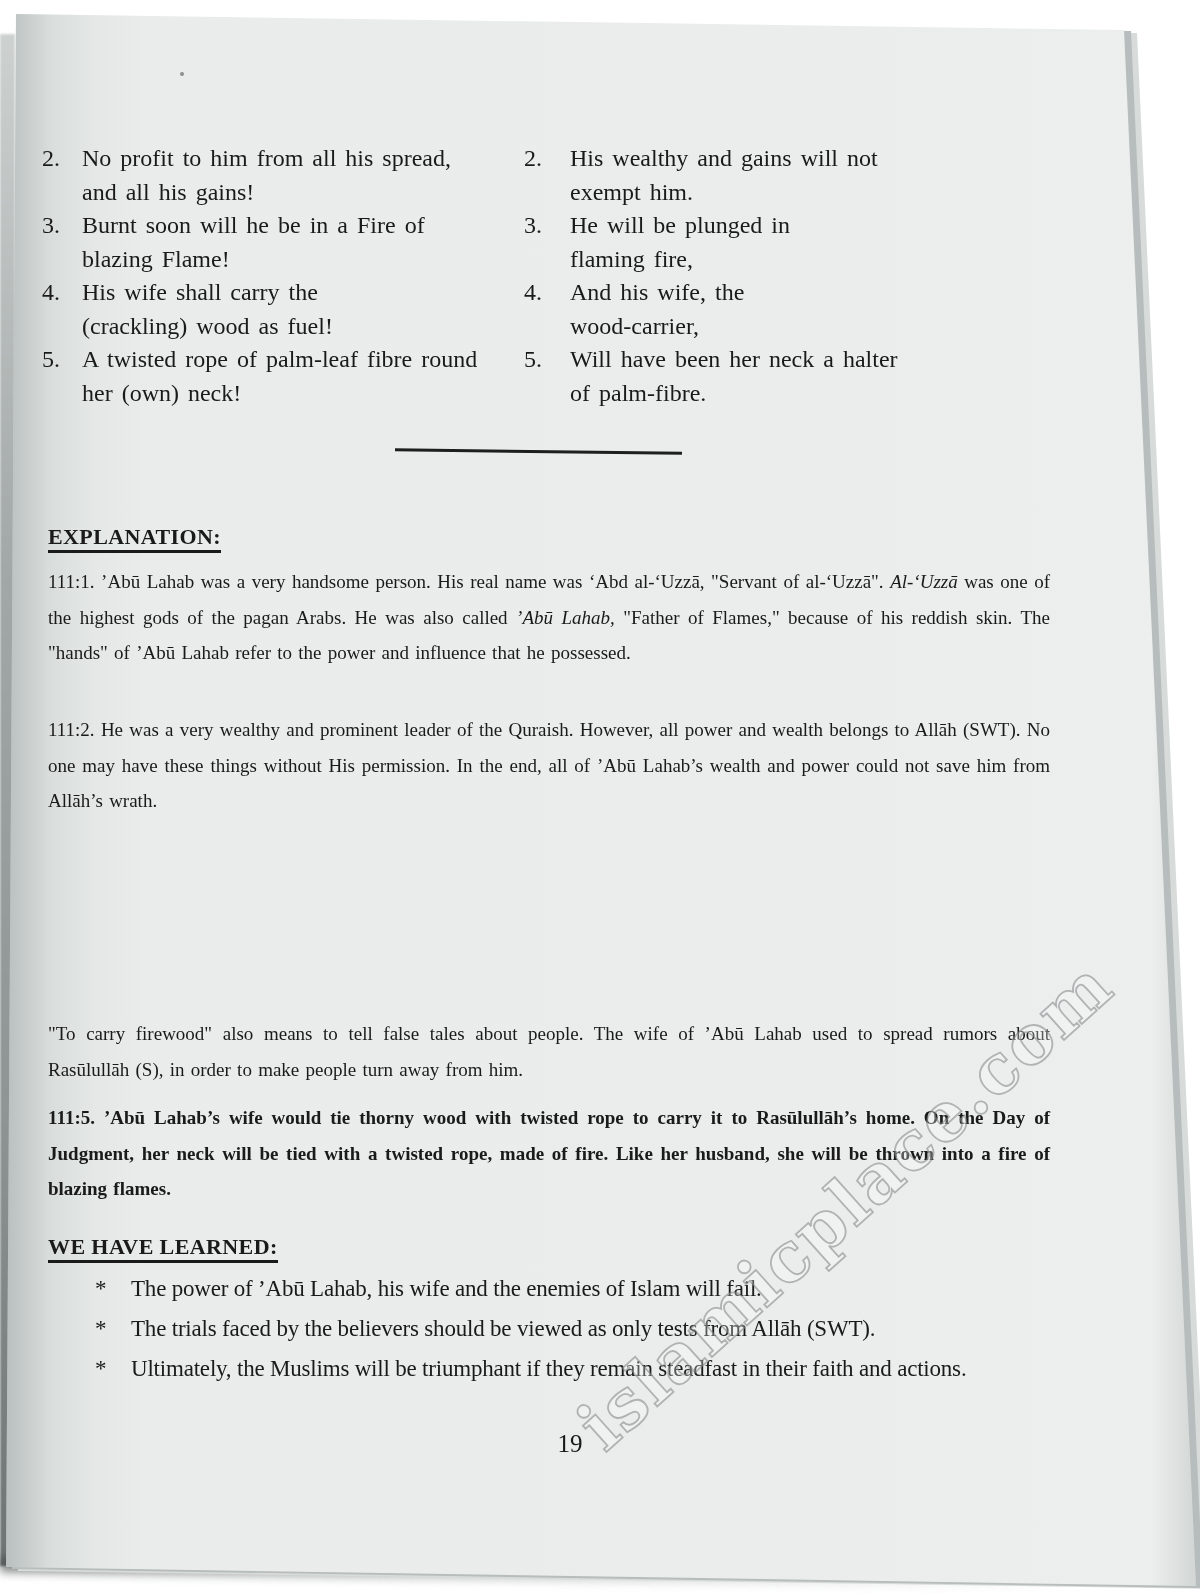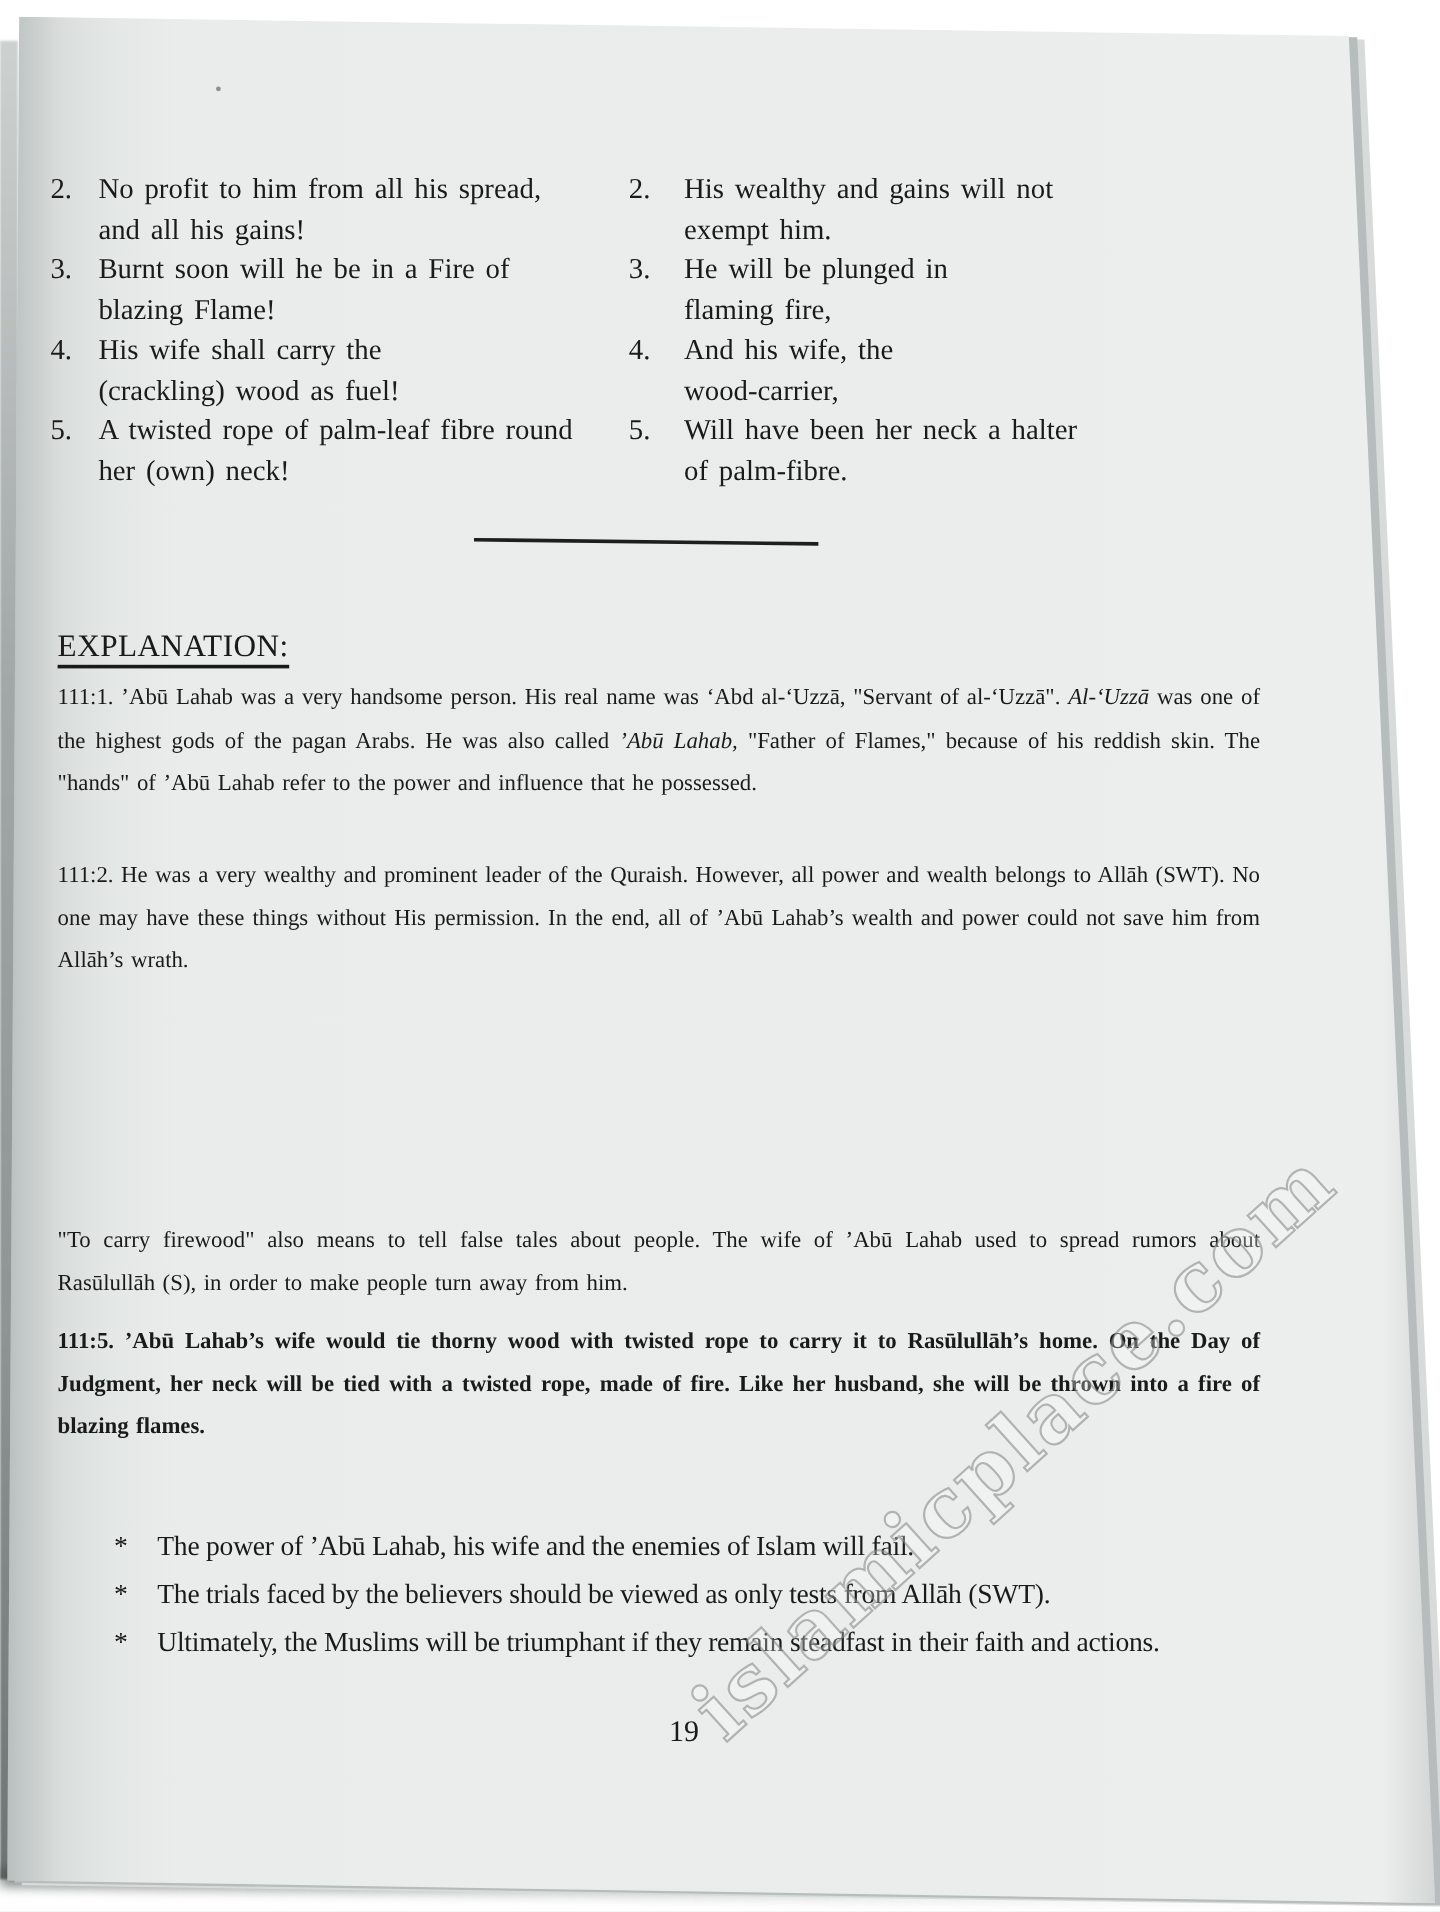--- a/index.html
+++ b/index.html
@@ -33,21 +33,21 @@
 
   
   .vcol{position:absolute;top:142px;font-size:24px;line-height:33.5px;word-spacing:3px;}
   .vcol-left{left:42px;width:472px;}
   .vcol-right{left:524px;width:490px;}
   .vrow{display:grid;grid-template-columns:40px 1fr;}
   .vcol-right .vrow{grid-template-columns:46px 1fr;}
   .vtext{white-space:pre-line;}
 
   
-  .h{position:absolute;left:48px;font-size:26px;font-weight:normal;letter-spacing:.4px;}
+  .h{position:absolute;left:48px;font-size:22px;font-weight:bold;letter-spacing:.4px;}
   .h .u{border-bottom:3px solid #1a1a1a;padding-bottom:1px;}
   .para{position:absolute;left:48px;width:1002px;font-size:19px;line-height:35.5px;
     text-align:justify;word-spacing:1.5px;}
   .it{font-style:italic;}
 
   
   .bullets{position:absolute;left:95px;top:1272px;width:965px;font-size:23px;line-height:34px;letter-spacing:-.2px;}
   .bullet{display:grid;grid-template-columns:36px 1fr;margin-bottom:6px;}
   .bmark{font-size:23px;}
 
@@ -120,20 +120,21 @@
 
   <div class="divider"></div>
 
   <div class="h" style="top:524px;"><span class="u">EXPLANATION:</span></div>
 
   <div class="para" style="top:564px;"><span>111:1. ’Abū Lahab was a very handsome person.  His real name was ‘Abd al-‘Uzzā, "Servant of al-‘Uzzā".  </span><span class="it">Al-‘Uzzā</span><span> was one of the highest gods of the pagan Arabs.  He was also called </span><span class="it">’Abū Lahab,</span><span> "Father of Flames," because of his reddish skin.  The "hands" of ’Abū Lahab refer to the power and influence that he possessed.</span></div>
   <div class="para" style="top:712px;"><span>111:2. He was a very wealthy and prominent leader of the Quraish.  However, all power and wealth belongs to Allāh (SWT).  No one may have these things without His permission.  In the end, all of ’Abū Lahab’s wealth and power could not save him from Allāh’s wrath.</span></div>
   <div class="para" style="top:1016px;"><span>"To carry firewood" also means to tell false tales about people.  The wife of ’Abū Lahab used to spread rumors about Rasūlullāh (S), in order to make people turn away from him.</span></div>
   <div class="para" style="top:1100px;font-weight:bold;"><span>111:5.  ’Abū Lahab’s wife would tie thorny wood with twisted rope to carry it to Rasūlullāh’s home.  On the Day of Judgment, her neck will be tied with a twisted rope, made of fire.  Like her husband, she will be thrown into a fire of blazing flames.</span></div>
 
+  <div class="h" style="top:1234px;"><span class="u">WE HAVE LEARNED:</span></div>
 
   <div class="bullets">
     <div class="bullet">
       <span class="bmark">*</span>
       <span>The power of ’Abū  Lahab, his wife and the enemies of Islam will fail.</span>
     </div>
     <div class="bullet">
       <span class="bmark">*</span>
       <span>The trials faced by the believers should be viewed as only tests from Allāh (SWT).</span>
     </div>

